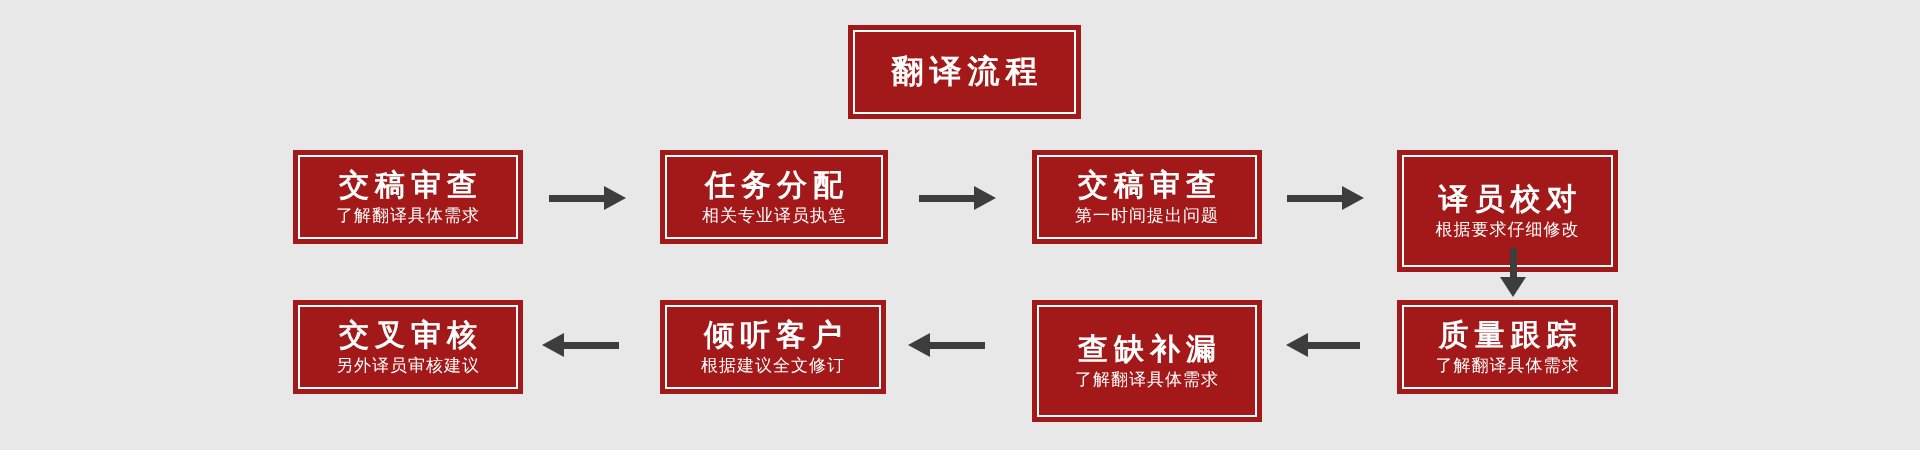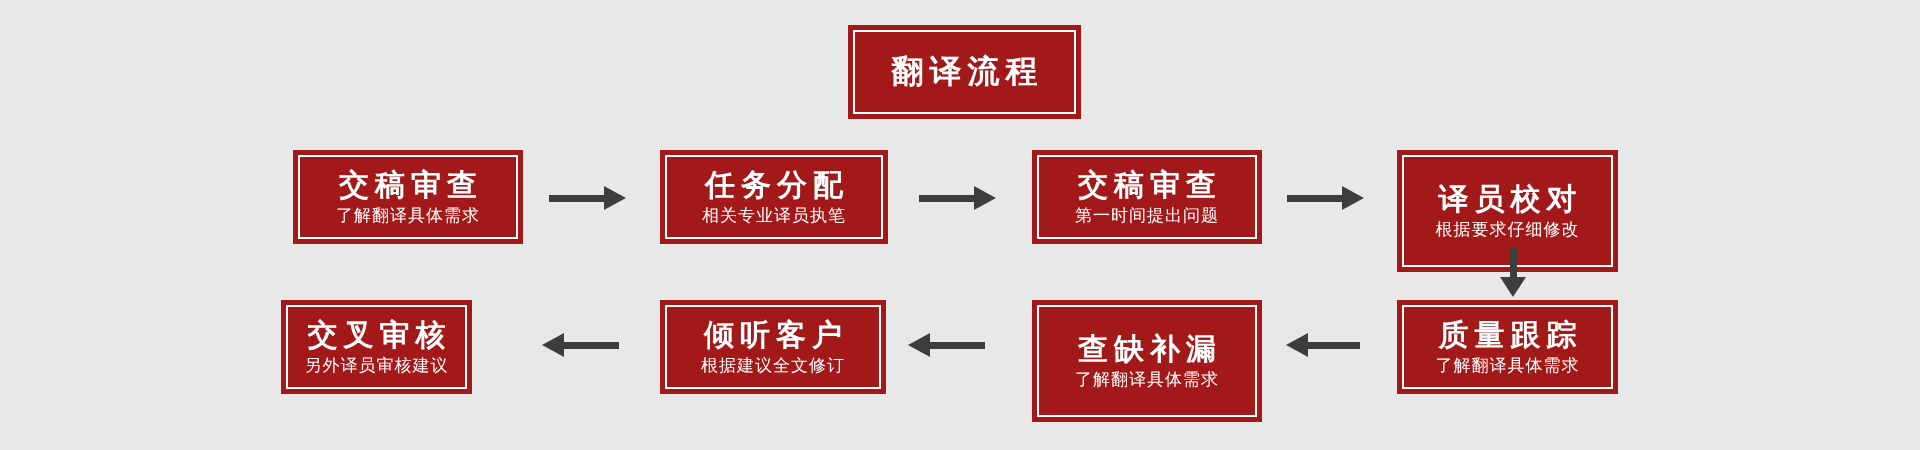--- a/index.html
+++ b/index.html
@@ -148,21 +148,21 @@
     </div>
   </div>
 
   <div class="rbox" style="left:660px; top:300px; width:226px; height:94px;">
     <div class="inner">
       <div class="node-title">倾听客户</div>
       <div class="node-sub">根据建议全文修订</div>
     </div>
   </div>
 
-  <div class="rbox" style="left:281px; top:300px; width:191px; height:94px;">
+  <div class="rbox" style="left:293px; top:300px; width:230px; height:94px;">
     <div class="inner">
       <div class="node-title">交叉审核</div>
       <div class="node-sub">另外译员审核建议</div>
     </div>
   </div>
 
   <div class="arrow-h" style="left:549px; top:186px; width:77px;">
     <div class="shaft"></div>
     <div class="head-right"></div>
   </div>

